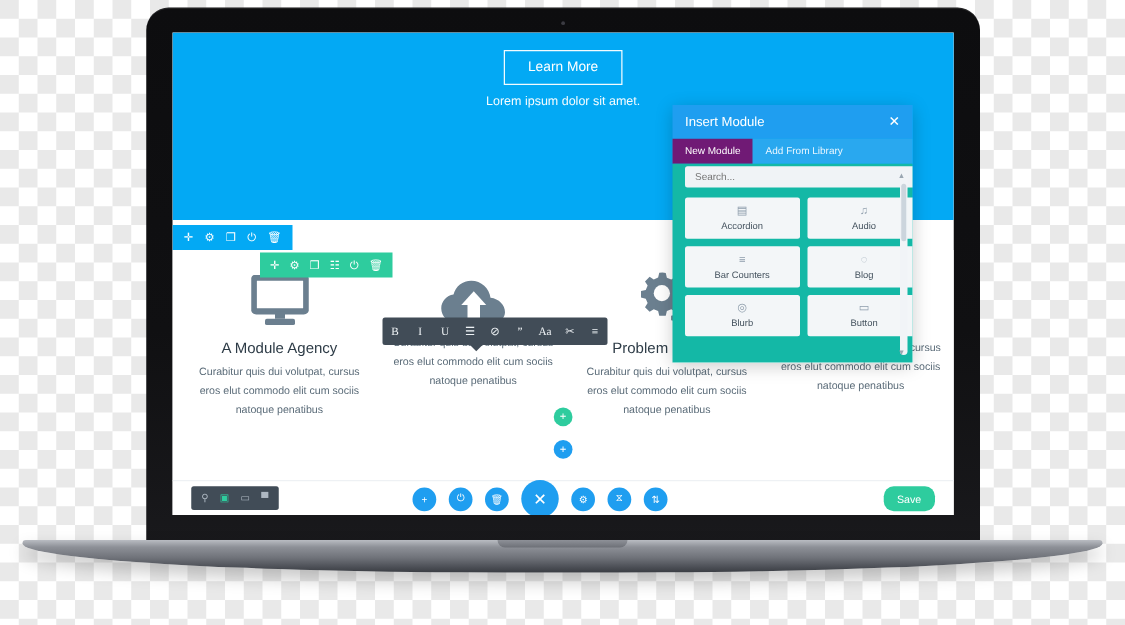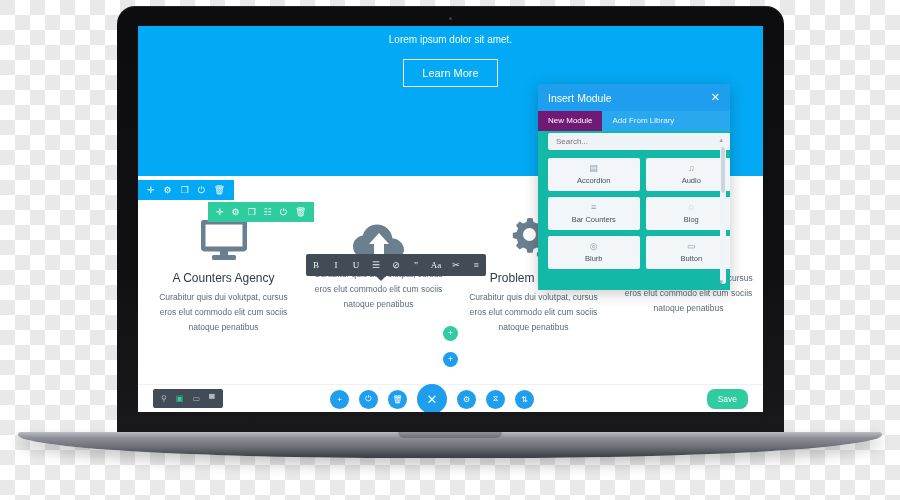--- a/index.html
+++ b/index.html
@@ -172,43 +172,43 @@
 <body>
 
 <div id="laptop-device">
 
   <div id="laptop-lid"></div>
   <div id="laptop-camera"></div>
 
   <div id="screen">
 
     <div id="hero">
+      <div id="hero-cta">Learn More</div>
       <div id="hero-sub">Lorem ipsum dolor sit amet.</div>
-      <div id="hero-cta">Learn More</div>
     </div>
 
     <div id="row-toolbar">
       <span class="ic">✛</span>
       <span class="ic">⚙</span>
       <span class="ic">❐</span>
       <span class="ic">⏻</span>
       <span class="ic">🗑</span>
     </div>
 
     <div id="page-body">
 
       <div class="col" style="left:8px;">
         <div class="col-icon">
           <svg width="46" height="42" viewBox="0 0 46 42" fill="#6b7f8f">
             <rect x="2" y="2" width="42" height="27" rx="2" fill="none" stroke="#6b7f8f" stroke-width="5"></rect>
             <rect x="19" y="29" width="8" height="6"></rect>
             <rect x="11" y="35" width="24" height="5" rx="1.5"></rect>
           </svg>
         </div>
-        <div class="col-title">A Counters Agency</div>
+        <div class="col-title">A Module Agency</div>
         <div class="col-text">Curabitur quis dui volutpat, cursus eros elut commodo elit cum sociis natoque penatibus</div>
       </div>
 
       <div class="col" style="left:163px;">
         <div class="col-icon">
           <svg width="56" height="42" viewBox="0 0 56 42" fill="#6b7f8f">
             <path d="M14 38c-6.6 0-12-5-12-11.3 0-5.6 4.2-10.3 9.8-11.1C13.4 9 19.2 4.5 26 4.5c8 0 14.6 6 15.4 13.7C48.2 19 53 24 53 29.8 53 34.3 49 38 44 38z"></path>
             <rect x="23" y="20" width="10" height="18" fill="#fff"></rect>
             <path d="M28 13l10 11H18z" fill="#fff"></path>
           </svg>

